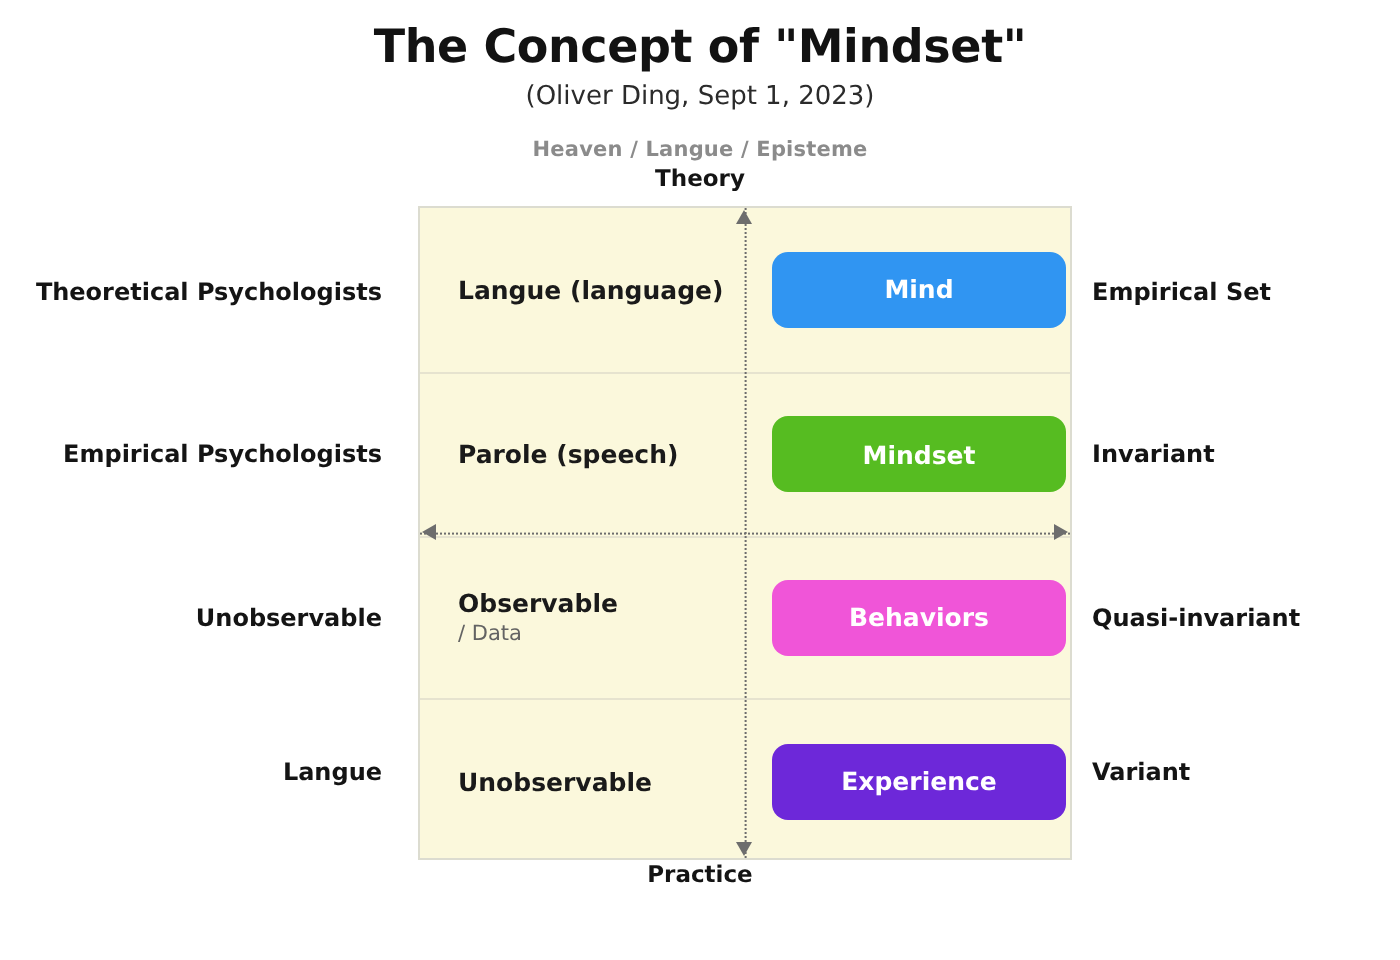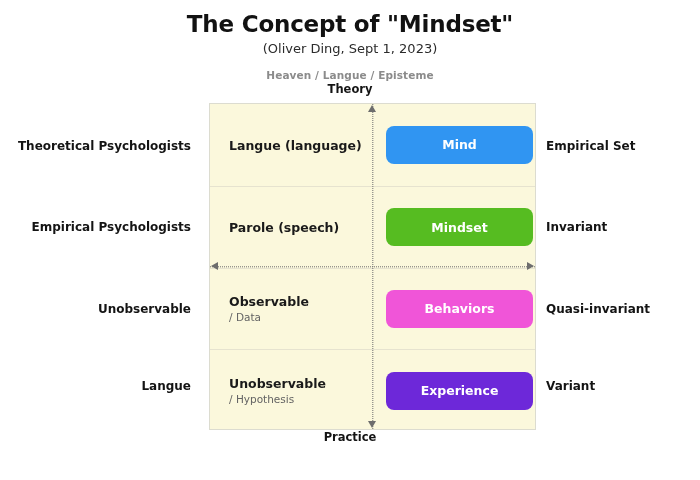--- a/index.html
+++ b/index.html
@@ -239,21 +239,20 @@
       <div class="cell-main">Parole (speech)</div>
     </div>
     <div class="pill" style="background:#56bc21">
       <span>Mindset</span>
     </div>
   </div>
 
   <div class="row row-4 divider">
     <div class="cell-left">
       <div class="cell-main">Unobservable</div>
-      <div class="cell-sub">/ Hypothesis</div>
     </div>
     <div class="pill" style="background:#6d28d9">
       <span>Experience</span>
     </div>
   </div>
 
   <div id="v-axis"></div>
   <div id="h-axis"></div>
   <div class="arrow" id="arrow-up"></div>
   <div class="arrow" id="arrow-down"></div>

